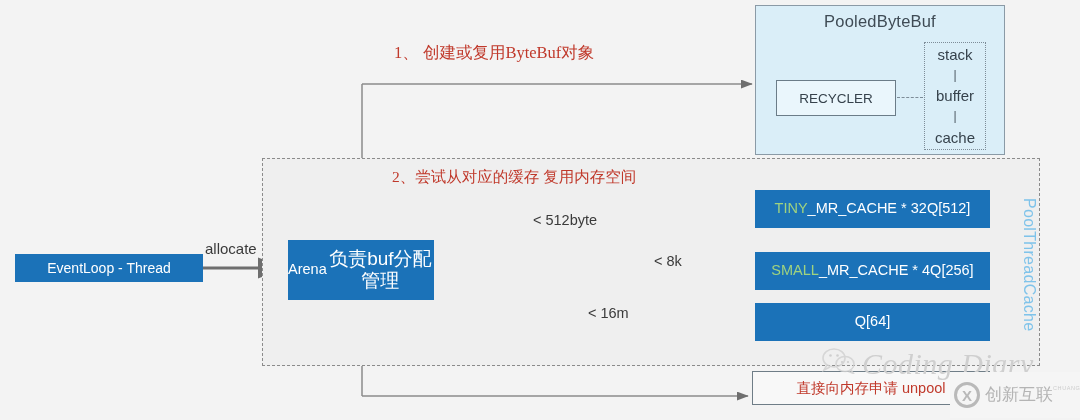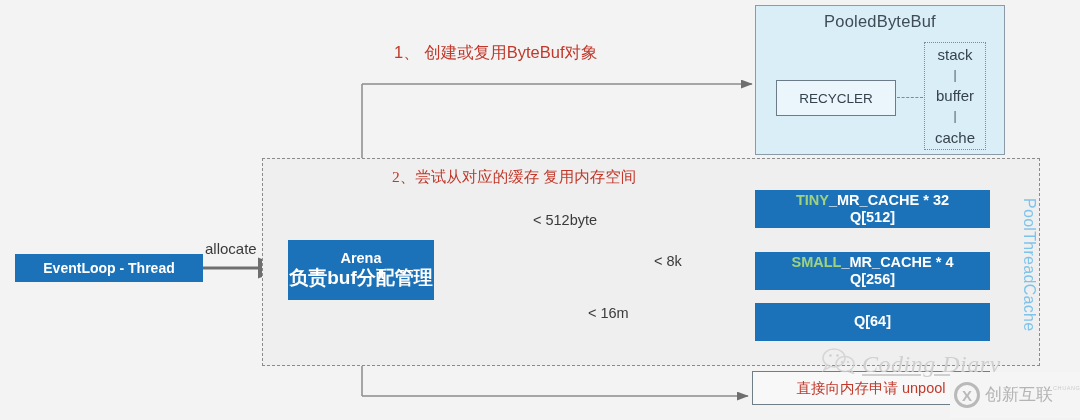--- a/index.html
+++ b/index.html
@@ -14,26 +14,25 @@
     width: 1080px; height: 420px;
     background: #f3f3f3;
   }
   
   .abs { position: absolute; }
 
   .blue-box {
     background: #1b72b8;
     color: #ffffff;
     display: flex;
-    flex-direction: column;
+    flex-direction: row;
     align-items: center;
     justify-content: center;
     text-align: center;
     line-height: 1.18;
-    font-weight: bold;
   }
 
   
   #pooled-panel {
     left: 755px; top: 5px; width: 250px; height: 150px;
     background: #daeef8;
     border: 1.6px solid #8a9aa6;
   }
   #pooled-title {
     position: absolute; top: 6px; left: 0; width: 100%;
@@ -105,43 +104,43 @@
     background: #f8f8f8;
     border: 1.6px solid #6f7d87;
     display: flex; align-items: center; justify-content: center;
     color: #c0392b; font-size: 14.5px; white-space: nowrap;
   }
 
   
   .step {
     color: #c0392b; font-size: 16.5px; white-space: nowrap;
   }
-  #step1 { left: 394px; top: 42px; }
+  #step1 { left: 394px; top: 42px; font-family: Liberation Serif, serif; }
   #step2 { left: 392px; top: 167px; font-size: 15.5px; font-family: Liberation Serif, serif; }
   #step3 { left: 392px; top: 370px; }
 
   
   .edge-label {
     color: #3a3a3a; font-size: 14.5px; white-space: nowrap;
   }
   #lbl-allocate { left: 205px; top: 240px; font-size: 15px; }
   #lbl-512      { left: 533px; top: 212px; }
   #lbl-8k       { left: 654px; top: 253px; }
   #lbl-16m      { left: 588px; top: 305px; }
 
   
   #lines { position: absolute; left: 0; top: 0; width: 1080px; height: 420px; }
 
   
   #wm-coding {
     left: 822px; top: 347px; width: 200px; height: 34px;
-    color: #cfcfcf; font-size: 24px; white-space: nowrap;
+    color: #cfcfcf; font-size: 30px; white-space: nowrap;
     font-family: "Liberation Serif", "DejaVu Serif", serif;
     font-style: italic; letter-spacing: .5px;
-    display: flex; align-items: center; text-decoration: underline;
+    display: flex; align-items: center;
   }
   #wm-coding .wechat {
     display: inline-block; margin-right: 6px; opacity: .85;
   }
   #wm-cx {
     left: 950px; top: 372px; width: 130px; height: 46px;
     background: #f5f5f5;
     display: flex; align-items: center; gap: 5px;
     padding-left: 4px;
   }

